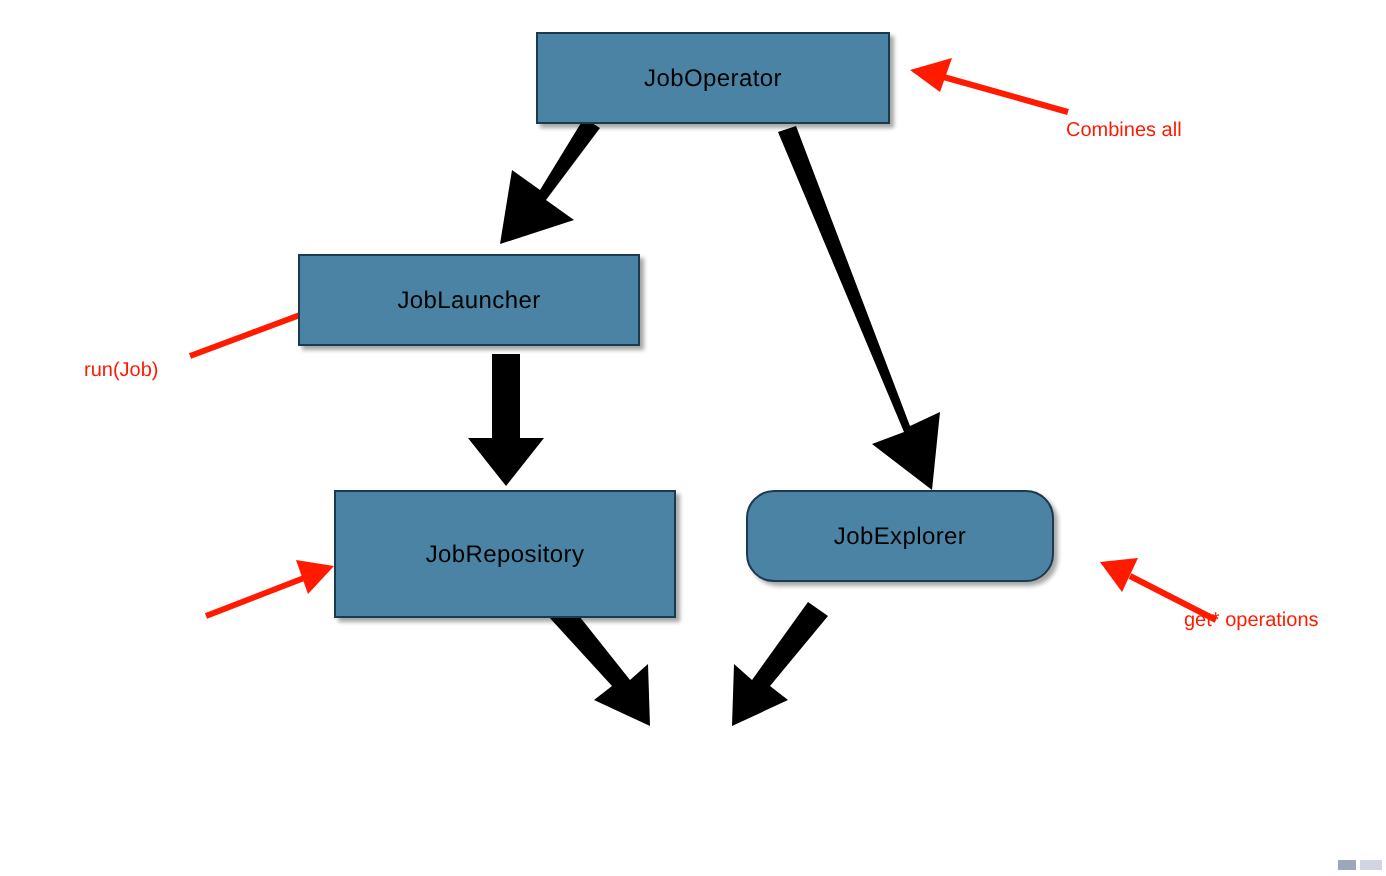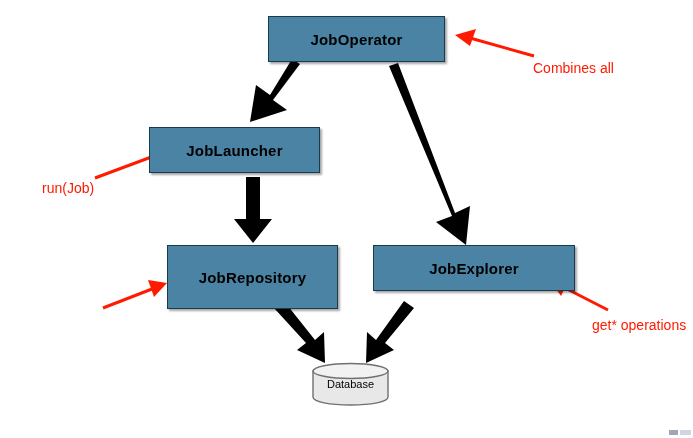--- a/index.html
+++ b/index.html
@@ -15,49 +15,49 @@
   .node{
     position:absolute;
     background:#4a83a4;
     border:1px solid #1b3b4d;
     box-shadow:2px 2px 2px rgba(0,0,0,.35);
     display:flex;align-items:center;justify-content:center;
     box-sizing:border-box;
   }
   .node .label{
     color:#000;
-    font-weight:bold;
-    font-size:15px;
+    font-weight:normal;
+    font-size:12px;
     letter-spacing:.2px;
     white-space:nowrap;
   }
 
   #node-joboperator{left:268px;top:16px;width:177px;height:46px;}
   #node-joblauncher{left:149px;top:127px;width:171px;height:46px;}
   #node-jobrepository{left:167px;top:245px;width:171px;height:64px;}
-  #node-jobexplorer{left:373px;top:245px;width:202px;height:46px;}
+  #node-jobexplorer{left:373px;top:245px;width:154px;height:46px;border-radius:14px;}
 
   #node-database{
     position:absolute;left:311px;top:362px;width:79px;height:44px;
   }
   #node-database .db-label{
     position:absolute;left:0;top:16px;width:79px;
     text-align:center;font-size:11px;color:#000;
   }
 
   .annot{
     position:absolute;
     color:#ff1a00;
-    font-size:14px;
+    font-size:10px;
     white-space:nowrap;
   }
   #annot-combines-all{left:533px;top:60px;}
   #annot-run-job{left:42px;top:180px;}
   #annot-crud{left:8px;top:313px;}
-  #annot-get-star{left:592px;top:317px;}
+  #annot-get-star{left:592px;top:305px;}
 
   #corner-mark{
     position:absolute;right:2px;bottom:2px;
     width:22px;height:7px;opacity:.45;
   }
 </style>
 </head>
 <body>
 
 <div id="stage">
@@ -114,27 +114,20 @@
   </div>
 
   <div class="node" id="node-jobrepository">
     <span class="label">JobRepository</span>
   </div>
 
   <div class="node" id="node-jobexplorer">
     <span class="label">JobExplorer</span>
   </div>
 
-  <div id="node-database">
-    <svg width="79" height="44" viewBox="0 0 79 44" xmlns="http://www.w3.org/2000/svg">
-      <path d="M 2,9 L 2,35 C 2,40 19,43 39.5,43 C 60,43 77,40 77,35 L 77,9 Z" fill="#e8e8e8" stroke="#707070" stroke-width="1.4"></path>
-      <ellipse cx="39.5" cy="9" rx="37.5" ry="7.5" fill="#f2f2f2" stroke="#707070" stroke-width="1.4"></ellipse>
-    </svg>
-    <span class="db-label">Database</span>
-  </div>
 
   <div class="annot" id="annot-combines-all">Combines all</div>
 
   <div class="annot" id="annot-run-job">run(Job)</div>
 
 
   <div class="annot" id="annot-get-star">get* operations</div>
 
   <svg id="corner-mark" viewBox="0 0 22 7" xmlns="http://www.w3.org/2000/svg">
     <rect x="0" y="1" width="9" height="5" fill="#2a3c66"></rect>

